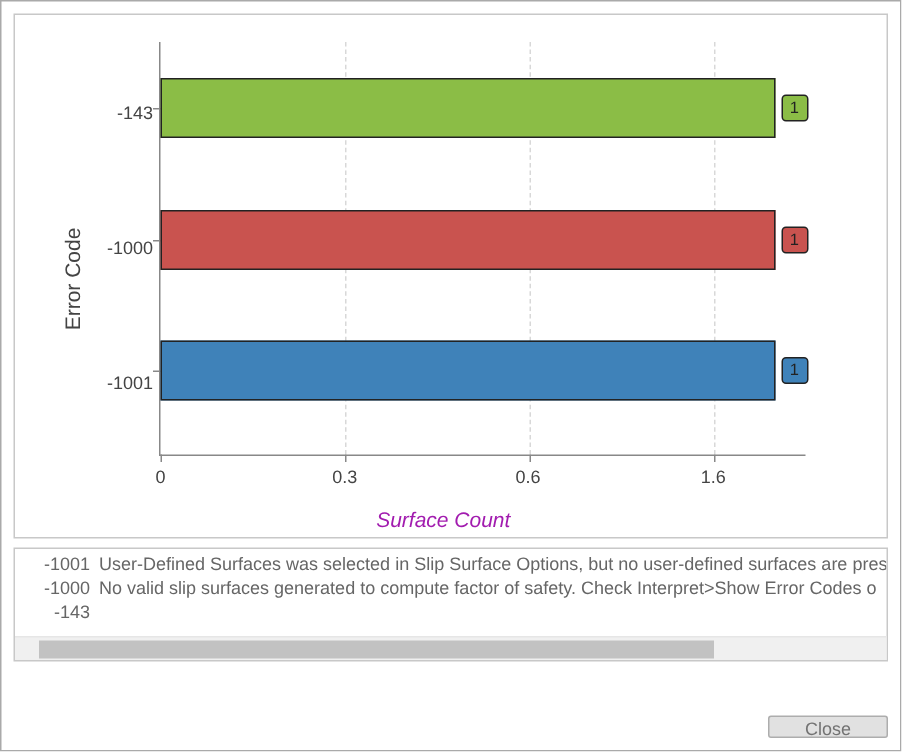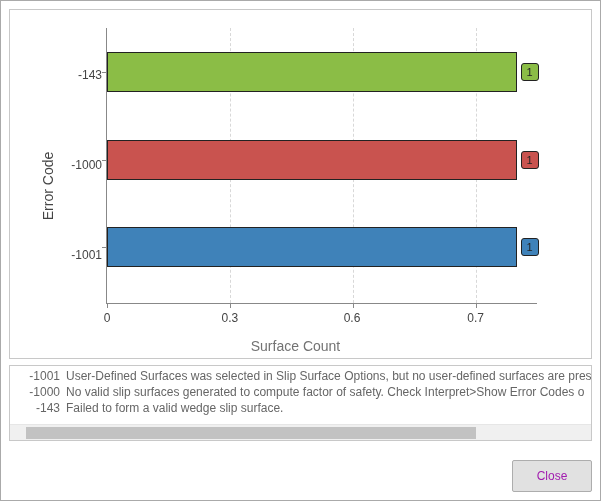--- a/index.html
+++ b/index.html
@@ -70,21 +70,22 @@
     font-size: 14px;
     color: #444;
     white-space: nowrap;
   }
   .xlabel {
     position: absolute;
     bottom: -2px;
     left: 50%;
     transform: translateX(-50%);
     font-size: 14px;
-    color: #737373;
+    color: #a21caf;
+    font-style: italic;
   }
   .plot {
     position: absolute;
     left: 92px;
     top: 8px;
     right: 40px;
     bottom: 48px;
     border-left: 1px solid #888;
     border-bottom: 1px solid #888;
   }
@@ -176,26 +177,26 @@
     border-radius: 0;
   }
 
   .footer {
     padding: 4px 8px 8px 8px;
     display: flex;
     justify-content: flex-end;
   }
   .close-btn {
     min-width: 80px;
-    height: 32px;
+    height: 15px;
     border: 1px solid #adadad;
     background: #e1e1e1;
     font-family: inherit;
     font-size: 12px;
-    color: #a21caf;
+    color: #737373;
     border-radius: 2px;
   }
   .tickmark { position:absolute; background:#888; }
 </style>
 </head>
 <body>
 
 <div class="window">
 
 
@@ -214,21 +215,21 @@
         <div class="tickmark" style="left: 0px; bottom: -5px; width: 1px; height: 5px;"></div>
             <div class="xtick" style="left: 0px; bottom: -22px;">0</div>
             <div class="grid-v" style="left: 122.857px;"></div>
             <div class="tickmark" style="left: 122.857px; bottom: -5px; width: 1px; height: 5px;"></div>
             <div class="xtick" style="left: 122.857px; bottom: -22px; margin-top: 28px;">0.3</div>
             <div class="grid-v" style="left: 245.714px;"></div>
             <div class="tickmark" style="left: 245.714px; bottom: -5px; width: 1px; height: 5px;"></div>
             <div class="xtick" style="left: 245px; bottom: -22px;">0.6</div>
             <div class="grid-v" style="left: 368.571px;"></div>
             <div class="tickmark" style="left: 368.571px; bottom: -5px; width: 1px; height: 5px;"></div>
-            <div class="xtick" style="left: 368.571px; bottom: -22px;">0.7</div>
+            <div class="xtick" style="left: 368.571px; bottom: -22px;">1.6</div>
             <div class="tickmark" style="left: -5px; top: 43.8333px; width: 5px; height: 1px;"></div>
             <div class="bar-track" style="top: 23.8333px; height: 40px; width: 430px;">
               <div class="bar" style="width: 409.524px; background: rgb(139, 189, 70);"></div>
               <div class="bar-label" style="left: 413.524px; background: rgb(139, 189, 70);">1</div>
             </div>
             <div class="tickmark" style="left: -5px; top: 131.5px; width: 5px; height: 1px;"></div>
             <div class="bar-track" style="top: 111.5px; height: 40px; width: 430px;">
               <div class="bar" style="width: 409.524px; background: rgb(201, 83, 79);"></div>
               <div class="bar-label" style="left: 413.524px; background: rgb(201, 83, 79);">1</div>
             </div>
@@ -246,21 +247,20 @@
     <div class="desc-frame">
       <div class="desc-body">
         <div class="desc-codes">
           <div>-1001</div>
           <div>-1000</div>
           <div>-143</div>
         </div>
         <div class="desc-text">
           <div>User-Defined Surfaces was selected in Slip Surface Options, but no user-defined surfaces are pres</div>
           <div>No valid slip surfaces generated to compute factor of safety. Check Interpret&gt;Show Error Codes o</div>
-          <div>Failed to form a valid wedge slip surface.</div>
         </div>
       </div>
       <div class="desc-scroll">
         <div class="desc-thumb"></div>
       </div>
     </div>
 
   </div>
 
   <div class="footer">

